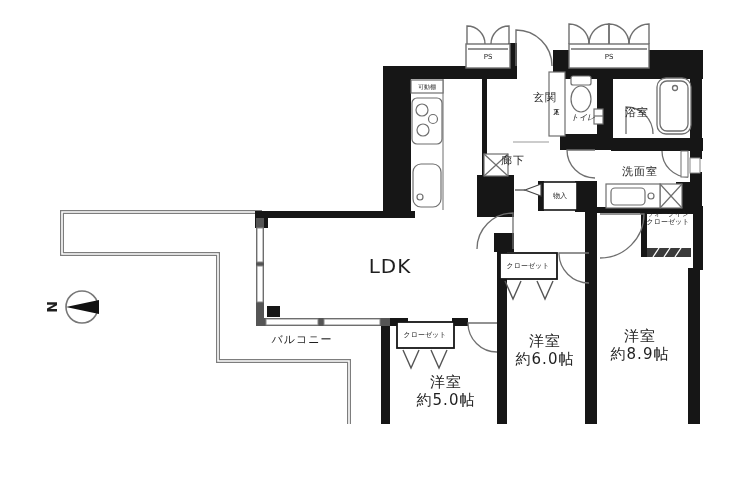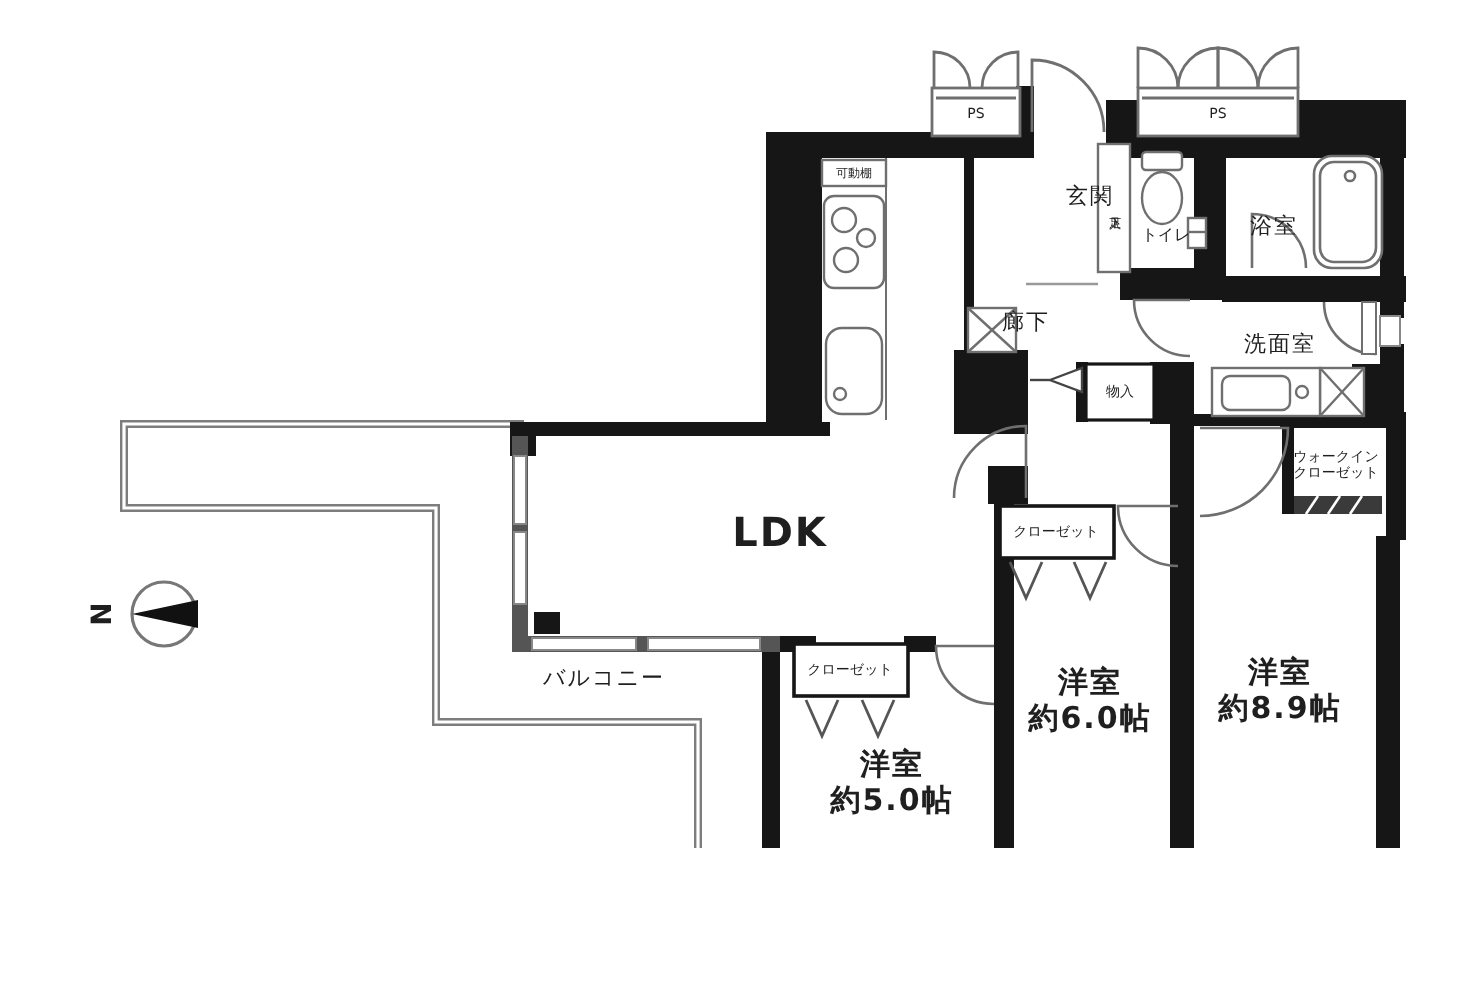--- a/index.html
+++ b/index.html
@@ -2,24 +2,24 @@
 <html><head>
 <meta charset="utf-8">
 <style>
   html,body{margin:0;padding:0;background:#ffffff;}
   #stage{position:relative;width:739px;height:424px;background:#ffffff;overflow:hidden;
          font-family:"DejaVu Sans","Liberation Sans",sans-serif;color:#1f1f1f;}
   #plan-svg{position:absolute;left:0;top:0;}
   .lbl{position:absolute;transform:translate(-50%,-50%);white-space:nowrap;
        text-align:center;color:#1f1f1f;line-height:1.2;}
   .lbl .ln{display:block;}
-  .sz20{font-size:20px;font-weight:700;letter-spacing:1px;}
-  .sz15{font-size:15px;font-weight:700;letter-spacing:1px;}
+  .sz20{font-size:20px;font-weight:400;letter-spacing:1px;}
+  .sz15{font-size:15px;font-weight:400;letter-spacing:1px;}
   .sz11{font-size:11px;font-weight:400;letter-spacing:1px;}
-  .sz8{font-size:8px;}
+  .sz8{font-size:8px;font-style:italic;}
   .sz7{font-size:7px;letter-spacing:0;}
   .sz6{font-size:6px;}
   .vert{writing-mode:vertical-rl;transform:translate(-50%,-50%);}
   .north-n{font-size:14px;font-weight:700;transform:translate(-50%,-50%) rotate(-90deg);}
 </style>
 </head>
 <body>
 
 <div id="stage">
 
@@ -190,21 +190,21 @@
   <div class="lbl sz7" style="left:488px;top:57px;">PS</div>
   <div class="lbl sz7" style="left:609px;top:57px;">PS</div>
   <div class="lbl sz11" style="left:529px;top:98px;margin-left:16px;">玄関</div>
   <div class="lbl sz6 vert" style="left:557px;top:104px;">下足入</div>
   <div class="lbl sz8" style="left:583px;top:118px;">トイレ</div>
   <div class="lbl sz11" style="left:637px;top:113px;">浴室</div>
   <div class="lbl sz6" style="left:427px;top:87px;">可動棚</div>
   <div class="lbl sz11" style="left:513px;top:161px;">廊下</div>
   <div class="lbl sz7" style="left:560px;top:196px;">物入</div>
   <div class="lbl sz11" style="left:640px;top:172px;">洗面室</div>
-  <div class="lbl sz7" style="left:668px;top:233px;">
+  <div class="lbl sz7" style="left:668px;top:218px;">
     <span class="ln">ウォークイン</span>
     <span class="ln">クローゼット</span>
   </div>
 
   <div class="lbl sz20" style="left:390px;top:266px;">
     <span class="ln">LDK</span>
   </div>
 
   <div class="lbl sz11" style="left:302px;top:341px;font-family:Liberation Mono, monospace;">バルコニー</div>
 

